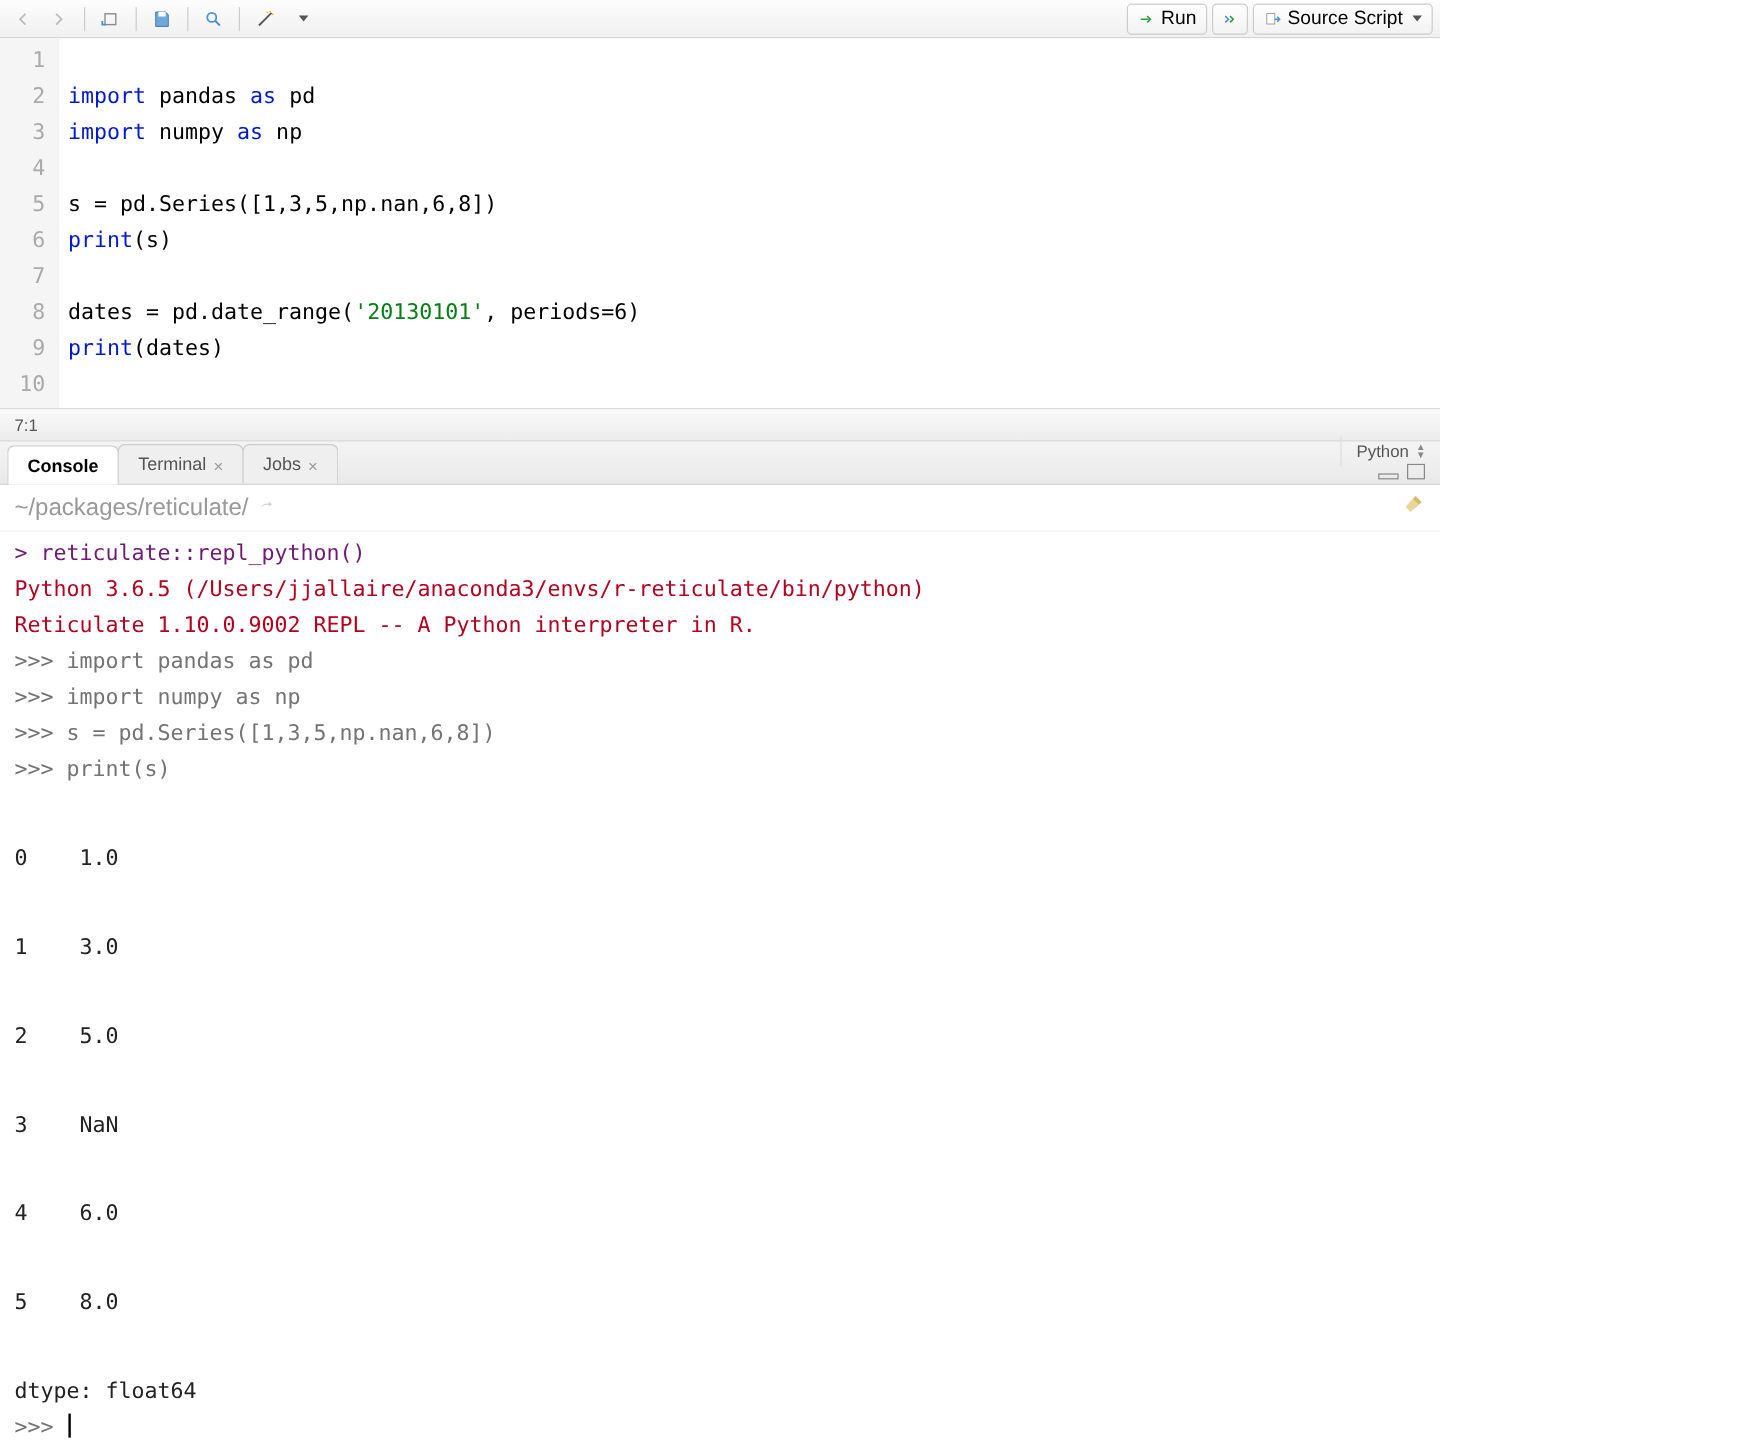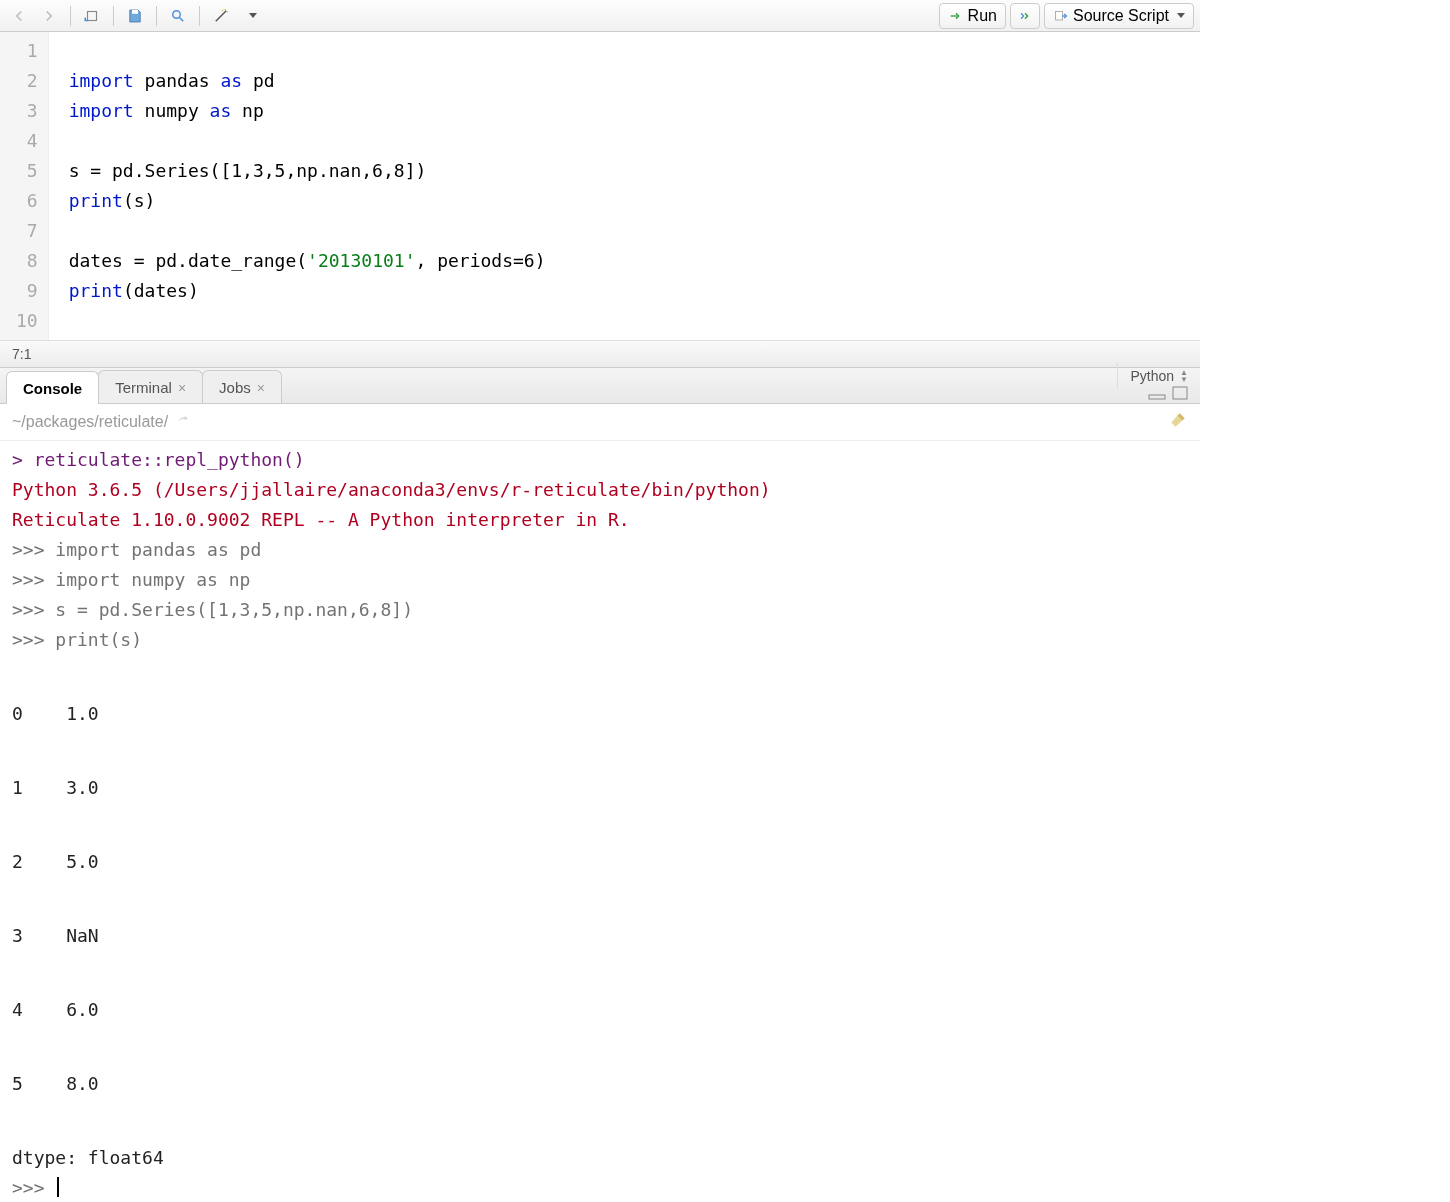--- a/index.html
+++ b/index.html
@@ -69,21 +69,21 @@
   text-align: right;
   padding: 4px 10px 4px 16px;
   user-select: none;
   border-right: 1px solid #eee;
 }
 .gutter div { height: 30px; }
 .code {
   padding: 4px 8px;
   white-space: pre;
 }
-.code .line { height: 30px; margin-left: 12px; }
+.code .line { height: 30px; }
 .kw { color: #0018cc; }
 .str { color: #067d17; }
 .statusbar {
   display: flex;
   align-items: center;
   height: 28px;
   background: linear-gradient(#fafafa,#ececec);
   border-top: 1px solid #ddd;
   border-bottom: 1px solid #ccc;
   font-size: 14px;
@@ -146,21 +146,21 @@
   display: flex;
   gap: 6px;
   align-items: center;
   padding-right: 6px;
 }
 .console-path {
   display: flex;
   align-items: center;
   padding: 6px 12px;
   color: #999;
-  font-size: 16px;
+  font-size: 20px;
   border-bottom: 1px solid #eee;
   gap: 6px;
 }
 .console-path .broom {
   margin-left: auto;
   color: #c9b36a;
 }
 .console {
   font-family: Menlo, Consolas, monospace;
   font-size: 18px;

